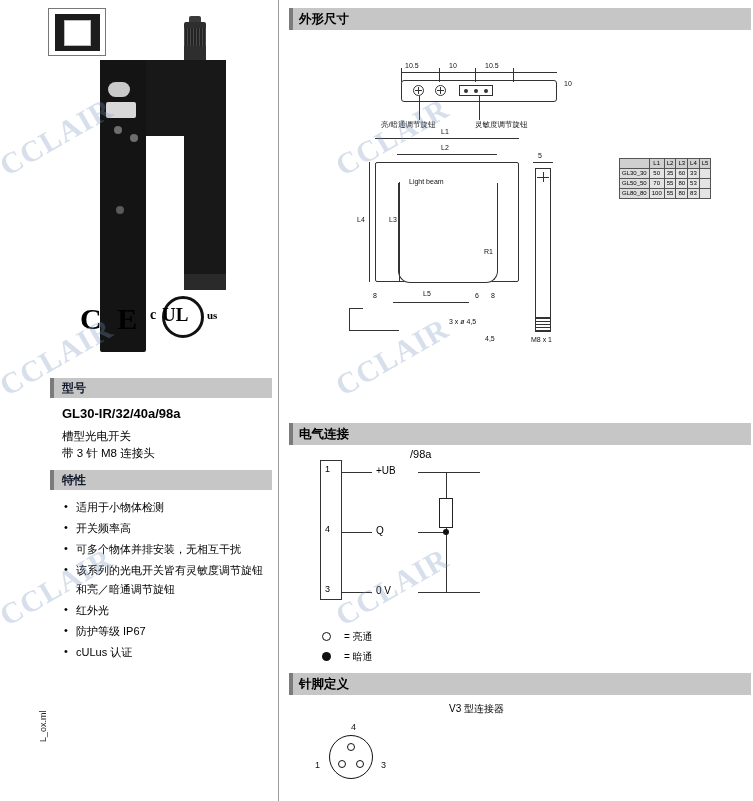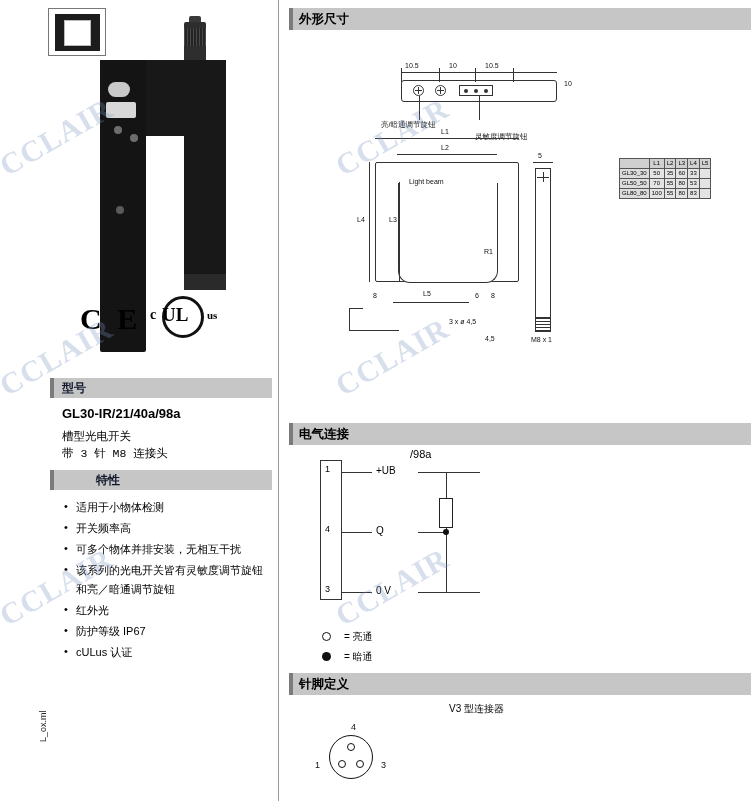--- a/index.html
+++ b/index.html
@@ -215,21 +215,20 @@
     position: absolute;
     left: 62px; top: 406px;
     font-size: 13px;
     font-weight: bold;
   }
   .model-desc {
     position: absolute;
     left: 62px; top: 428px;
     font-size: 11.5px;
     line-height: 17px;
-    font-family: Liberation Mono, monospace;
   }
   .feature-list {
     position: absolute;
     left: 62px; top: 498px;
     width: 210px;
     font-size: 11px;
     line-height: 19px;
     list-style: none;
     margin: 0;
     padding: 0;
@@ -486,29 +485,29 @@
       <div class="ul-circle"></div>
       <div class="ul-text">UL</div>
       <div class="ul-c">c</div>
       <div class="ul-us">us</div>
     </div>
 
     <div class="sec-bar" style="left:50px; top:378px; width:222px;">
       <div class="sec-bar-accent"></div>
       <div class="lbl" style="left:12px;">型号</div>
     </div>
-    <div class="model-name">GL30-IR/21/40a/98a</div>
+    <div class="model-name">GL30-IR/32/40a/98a</div>
     <div class="model-desc">
       <div>槽型光电开关</div>
       <div>带 3 针 M8 连接头</div>
     </div>
 
     <div class="sec-bar" style="left:50px; top:470px; width:222px;">
       <div class="sec-bar-accent"></div>
-      <div class="lbl" style="left:12px;margin-left:34px;">特性</div>
+      <div class="lbl" style="left:12px;">特性</div>
     </div>
     <ul class="feature-list">
       <li>适用于小物体检测</li>
       <li>开关频率高</li>
       <li>可多个物体并排安装，无相互干扰</li>
       <li>该系列的光电开关皆有灵敏度调节旋钮和亮／暗通调节旋钮</li>
       <li>红外光</li>
       <li>防护等级 IP67</li>
       <li>cULus 认证</li>
     </ul>
@@ -540,21 +539,21 @@
       <div class="thin-line vline" style="left:150px; top:28px; height:14px;"></div>
       <div class="thin-line vline" style="left:186px; top:28px; height:14px;"></div>
       <div class="thin-line vline" style="left:224px; top:28px; height:14px;"></div>
       <div class="dim-txt" style="left:116px; top:22px;">10.5</div>
       <div class="dim-txt" style="left:160px; top:22px;">10</div>
       <div class="dim-txt" style="left:196px; top:22px;">10.5</div>
       <div class="dim-txt" style="left:275px; top:40px;">10</div>
       <div class="thin-line vline" style="left:130px; top:56px; height:24px;"></div>
       <div class="thin-line vline" style="left:190px; top:56px; height:24px;"></div>
       <div class="dim-txt cn" style="left:92px; top:80px;">亮/暗通调节旋钮</div>
-      <div class="dim-txt cn" style="left:186px; top:80px;margin-top:12px;">灵敏度调节旋钮</div>
+      <div class="dim-txt cn" style="left:186px; top:80px;">灵敏度调节旋钮</div>
 
       <div class="frontview">
         <div class="fv-inner"></div>
       </div>
       <div class="dim-txt" style="left:152px; top:104px;">L2</div>
       <div class="thin-line hline" style="left:108px; top:114px; width:100px;"></div>
       <div class="dim-txt" style="left:152px; top:88px;">L1</div>
       <div class="thin-line hline" style="left:86px; top:98px; width:144px;"></div>
       <div class="dim-txt" style="left:100px; top:176px;">L3</div>
       <div class="thin-line vline" style="left:110px; top:142px; height:100px;"></div>

